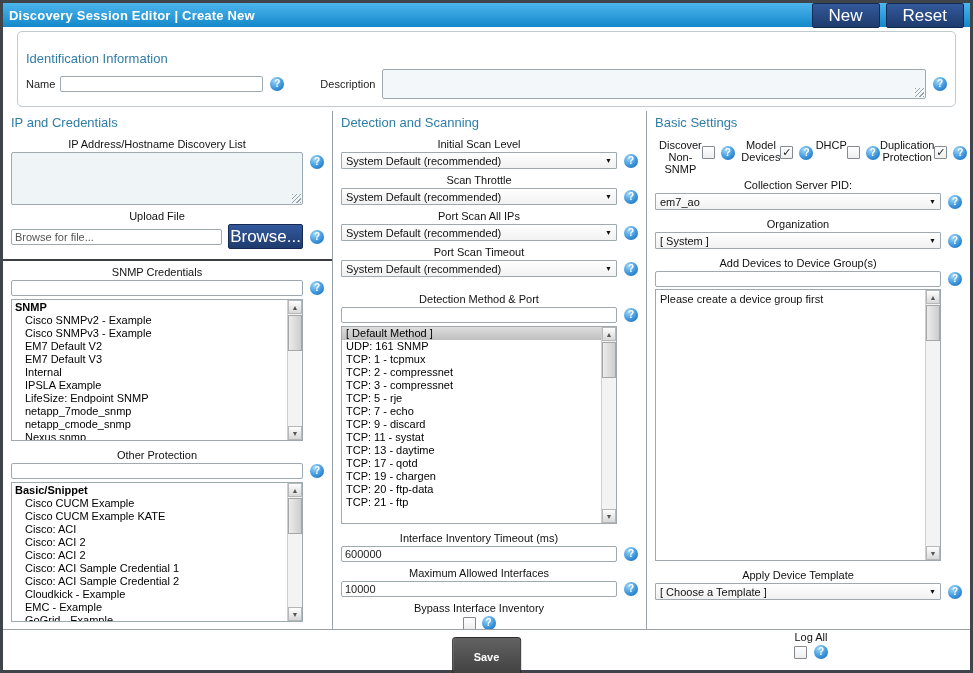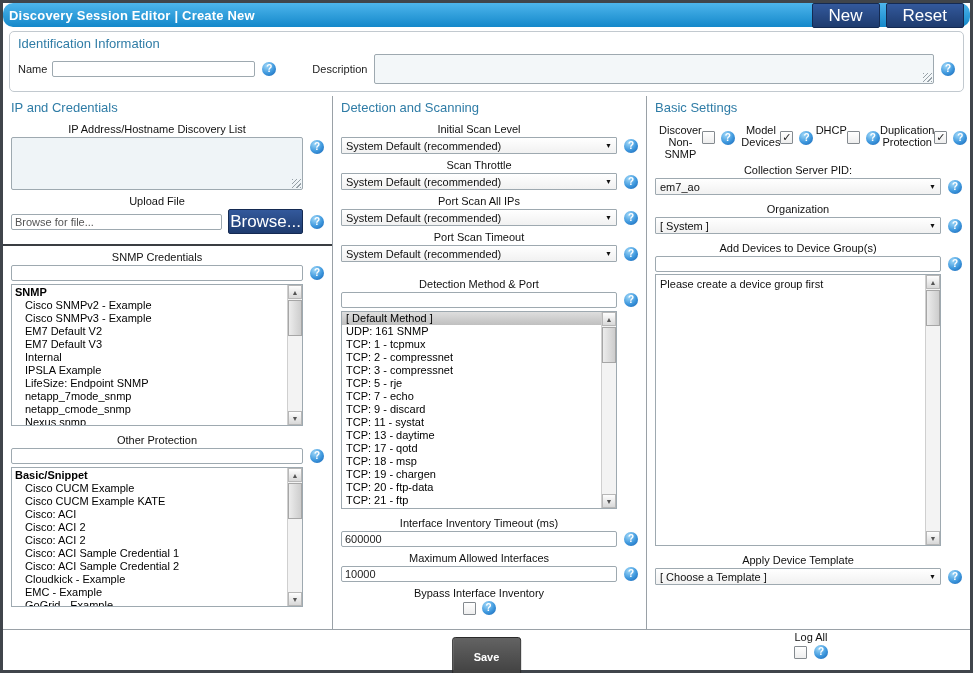--- a/index.html
+++ b/index.html
@@ -1,26 +1,26 @@
 <!DOCTYPE html>
 <html><head>
 <meta charset="utf-8">
 <style>
   * { margin:0; padding:0; box-sizing:border-box; }
   html,body { width:973px; height:673px; }
   body { font-family:"Liberation Sans", sans-serif; background:#ffffff; }
   .page { width:973px; height:673px; border:3px solid #40454b; background:#fff; display:flex; flex-direction:column; }
 
-  .titlebar { height:17px; flex:0 0 auto; background:linear-gradient(#4db5ec,#1488ca); display:flex; align-items:center; padding:12px 6px;border-radius:10px; }
+  .titlebar { height:17px; flex:0 0 auto; background:linear-gradient(#4db5ec,#1488ca); display:flex; align-items:center; padding:12px 6px; }
   .tb-title { color:#fff; font-size:13px; font-weight:bold; letter-spacing:.2px; }
   .tb-buttons { margin-left:auto; display:flex; gap:6px; }
   .navbtn { background:linear-gradient(#33599c,#1e3b6e); color:#fff; border:1px solid #142a52; border-radius:2px; font-size:17px; line-height:1; padding:3px 16px; font-family:inherit; cursor:pointer; }
 
   .section-header { color:#2f7ca6; font-size:13px; }
-  .ident-panel { margin:4px 6px 2px; border:1px solid #c2c9cf; border-radius:5px; padding:4px 8px 7px; flex:0 0 auto; }
+  .ident-panel { margin:4px 14px 2px; border:1px solid #c2c9cf; border-radius:5px; padding:19px 8px 7px; flex:0 0 auto; }
   .ident-row { display:flex; align-items:center; margin-top:3px; }
   .lbl { font-size:11px; color:#222; white-space:nowrap; }
   .txt { height:16px; border:1px solid #9ea9b0; border-radius:2px; font-size:11px; font-family:inherit; padding:0 3px; background:#fff; color:#222; }
   .name-input { width:203px; margin-left:5px; }
   .desc-lbl { margin-left:36px; }
   .desc-wrap { position:relative; flex:1; margin-left:7px; }
   .desc-input { display:block; width:100%; height:30px; background:#f3f7f9; border:1px solid #9ea9b0; border-radius:2px; resize:none; font:11px "Liberation Sans",sans-serif; padding:2px 4px; overflow:hidden; }
   .grip { position:absolute; right:2px; bottom:2px; width:9px; height:9px; background:repeating-linear-gradient(135deg,#97a1a8 0 1px,transparent 1px 3px); }
   .help { width:14px; height:14px; min-width:14px; border-radius:50%; background:radial-gradient(circle at 35% 28%,#9ed7f8,#3d97dd 55%,#155fb0); color:#fff; font-size:10px; font-weight:bold; display:inline-flex; align-items:center; justify-content:center; margin-left:7px; line-height:1; cursor:pointer; }
 
@@ -261,21 +261,20 @@
                 <div class="lb-item det-item">UDP: 161 SNMP</div>
                 <div class="lb-item det-item">TCP: 1 - tcpmux</div>
                 <div class="lb-item det-item">TCP: 2 - compressnet</div>
                 <div class="lb-item det-item">TCP: 3 - compressnet</div>
                 <div class="lb-item det-item">TCP: 5 - rje</div>
                 <div class="lb-item det-item">TCP: 7 - echo</div>
                 <div class="lb-item det-item">TCP: 9 - discard</div>
                 <div class="lb-item det-item">TCP: 11 - systat</div>
                 <div class="lb-item det-item">TCP: 13 - daytime</div>
                 <div class="lb-item det-item">TCP: 17 - qotd</div>
-                <div class="lb-item det-item">TCP: 18 - msp</div>
                 <div class="lb-item det-item">TCP: 19 - chargen</div>
                 <div class="lb-item det-item">TCP: 20 - ftp-data</div>
                 <div class="lb-item det-item">TCP: 21 - ftp</div>
               </div>
           </div>
           <div class="scrollbar">
             <div class="sb-btn sb-up">▲</div>
             <div class="sb-thumb"></div>
             <div class="sb-btn sb-down">▼</div>
           </div>

